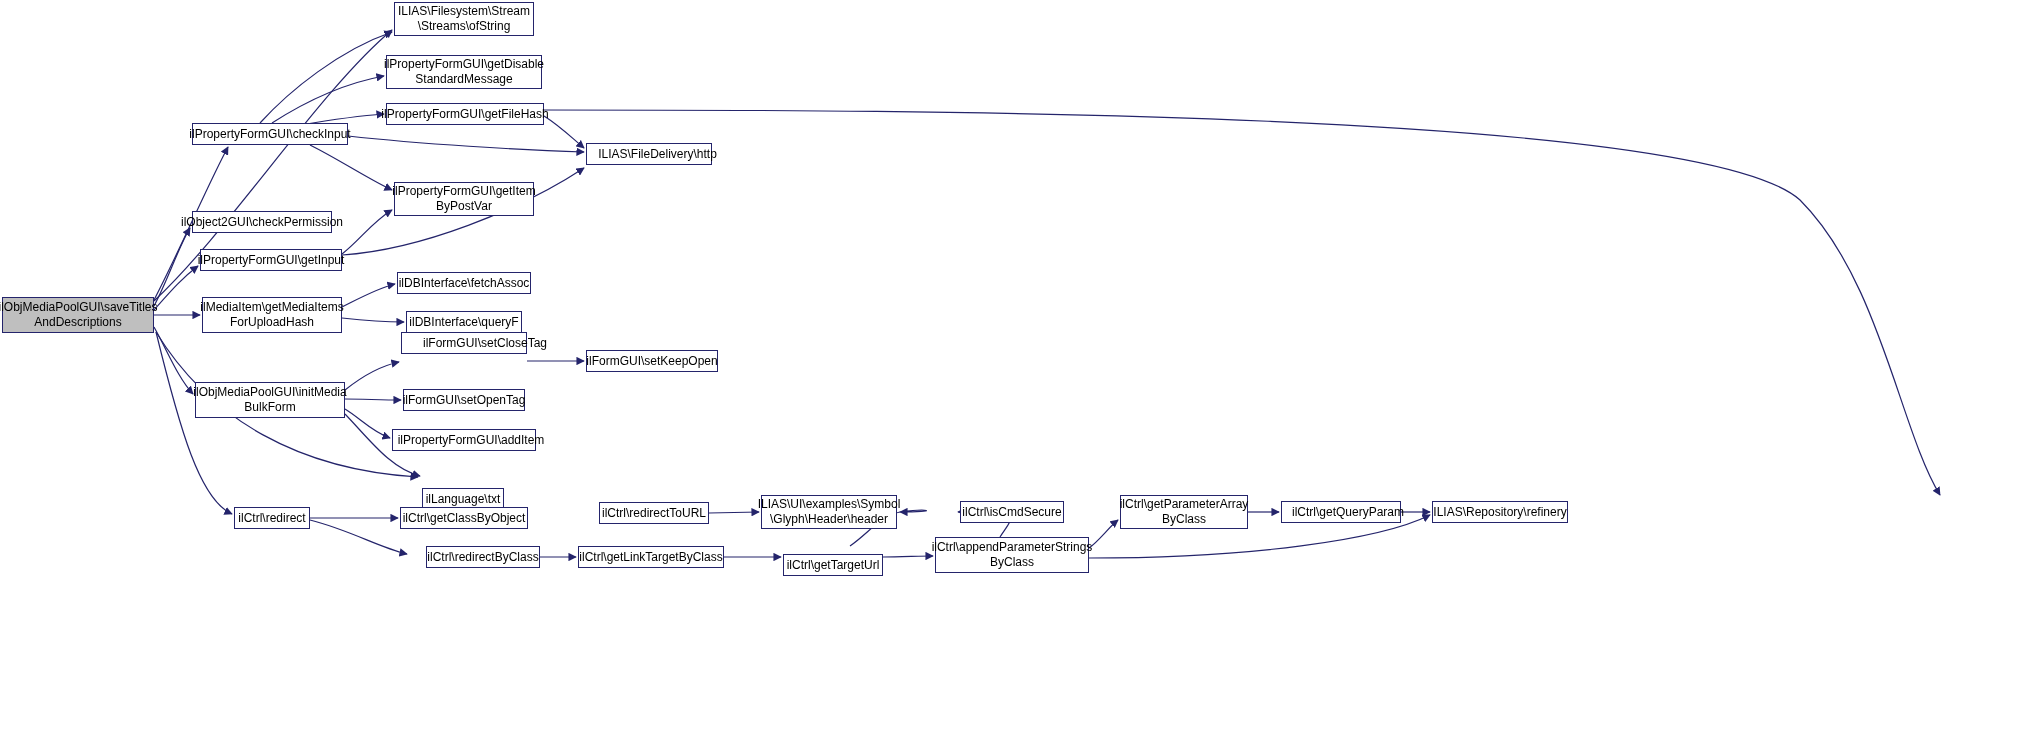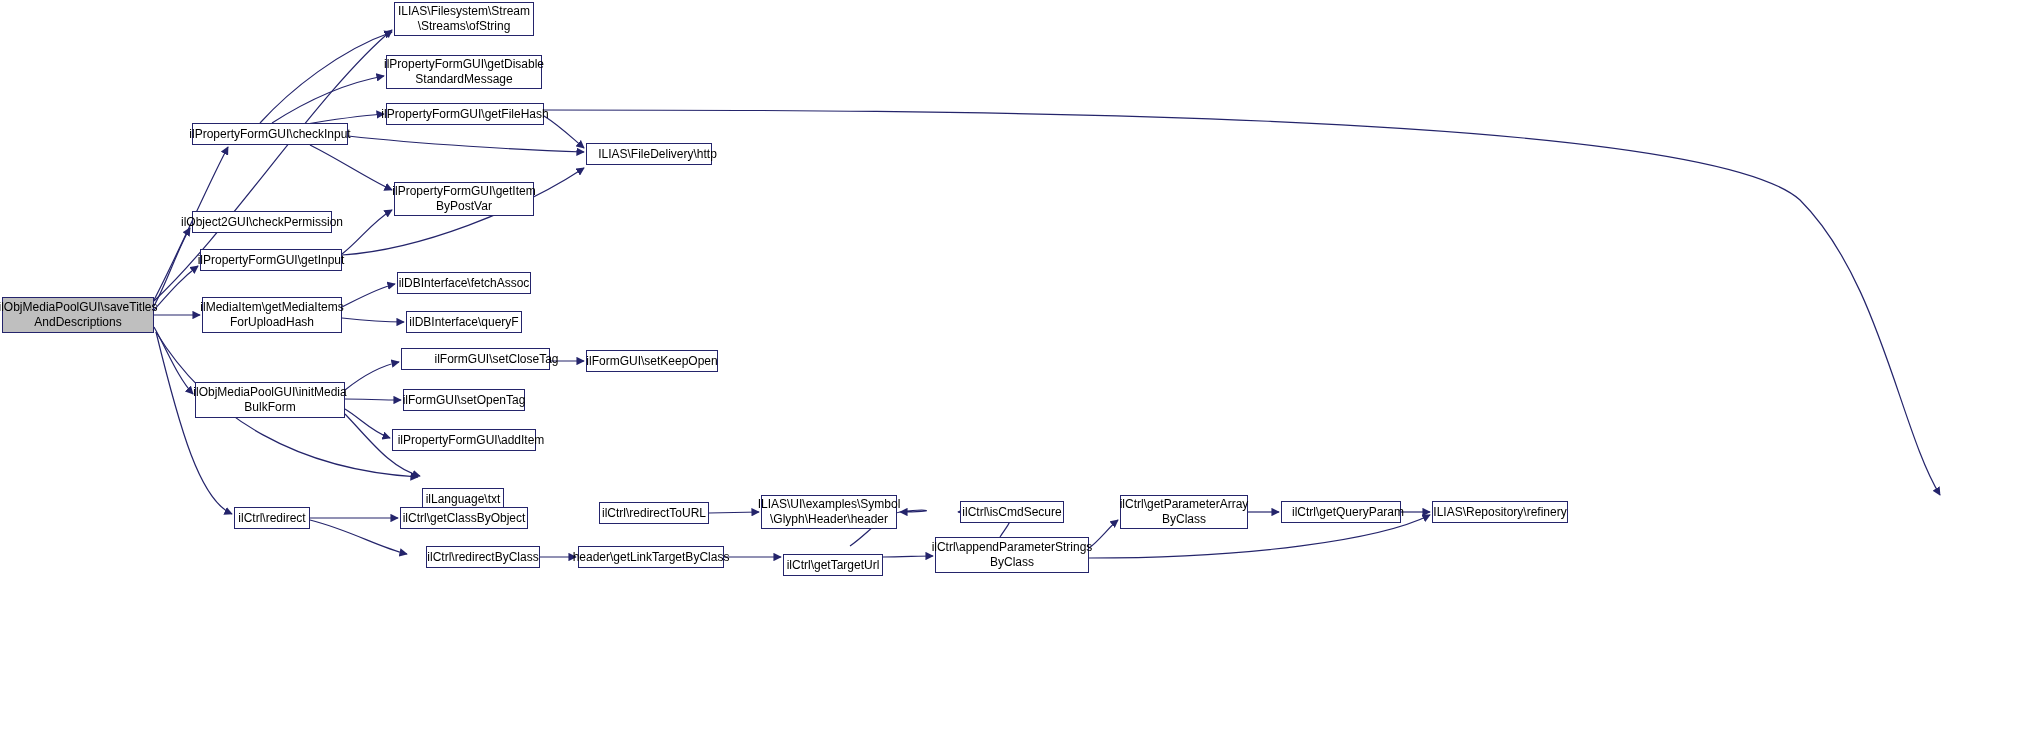--- a/index.html
+++ b/index.html
@@ -102,36 +102,36 @@
       <div class="node" style="left: 192px; top: 123px; width: 156px; height: 22px;">ilPropertyFormGUI\checkInput</div>
       <div class="node" style="left: 586px; top: 143px; width: 126px; height: 22px; padding-left: 19px;">ILIAS\FileDelivery\http</div>
       <div class="node" style="left: 394px; top: 182px; width: 140px; height: 34px;">ilPropertyFormGUI\getItem
 ByPostVar</div>
       <div class="node" style="left: 192px; top: 211px; width: 140px; height: 22px;">ilObject2GUI\checkPermission</div>
       <div class="node" style="left: 200px; top: 249px; width: 142px; height: 22px;">ilPropertyFormGUI\getInput</div>
       <div class="node" style="left: 397px; top: 272px; width: 134px; height: 22px;">ilDBInterface\fetchAssoc</div>
       <div class="node" style="left: 202px; top: 297px; width: 140px; height: 36px;">ilMediaItem\getMediaItems
 ForUploadHash</div>
       <div class="node" style="left: 406px; top: 311px; width: 116px; height: 22px;">ilDBInterface\queryF</div>
-      <div class="node" style="left: 401px; top: 348px; width: 149px; height: 22px; padding-left: 44px;">ilFormGUI\setCloseTag</div>
+      <div class="node" style="left: 401px; top: 332px; width: 126px; height: 22px; padding-left: 44px;">ilFormGUI\setCloseTag</div>
       <div class="node" style="left: 586px; top: 350px; width: 132px; height: 22px;">ilFormGUI\setKeepOpen</div>
       <div class="node" style="left: 195px; top: 382px; width: 150px; height: 36px;">ilObjMediaPoolGUI\initMedia
 BulkForm</div>
       <div class="node" style="left: 403px; top: 389px; width: 122px; height: 22px;">ilFormGUI\setOpenTag</div>
       <div class="node" style="left: 392px; top: 429px; width: 144px; height: 22px; padding-left: 16px;">ilPropertyFormGUI\addItem</div>
       <div class="node" style="left: 422px; top: 468px; width: 82px; height: 22px; margin-top: 20px;">ilLanguage\txt</div>
       <div class="node" style="left: 234px; top: 507px; width: 76px; height: 22px;">ilCtrl\redirect</div>
       <div class="node" style="left: 400px; top: 507px; width: 128px; height: 22px;">ilCtrl\getClassByObject</div>
       <div class="node" style="left: 599px; top: 502px; width: 110px; height: 22px;">ilCtrl\redirectToURL</div>
       <div class="node" style="left: 761px; top: 495px; width: 136px; height: 34px;">ILIAS\UI\examples\Symbol
 \Glyph\Header\header</div>
       <div class="node" style="left: 960px; top: 501px; width: 104px; height: 22px;">ilCtrl\isCmdSecure</div>
       <div class="node" style="left: 1120px; top: 495px; width: 128px; height: 34px;">ilCtrl\getParameterArray
 ByClass</div>
       <div class="node" style="left: 1281px; top: 501px; width: 120px; height: 22px; padding-left: 16px;">ilCtrl\getQueryParam</div>
       <div class="node" style="left: 1432px; top: 501px; width: 136px; height: 22px;">ILIAS\Repository\refinery</div>
       <div class="node" style="left: 409px; top: 546px; width: 114px; height: 22px; margin-left: 17px;">ilCtrl\redirectByClass</div>
-      <div class="node" style="left: 578px; top: 546px; width: 146px; height: 22px;">header\getLinkTargetByClass</div>
+      <div class="node" style="left: 578px; top: 546px; width: 146px; height: 22px;">ilCtrl\getLinkTargetByClass</div>
       <div class="node" style="left: 783px; top: 546px; width: 100px; height: 22px; margin-top: 8px;">ilCtrl\getTargetUrl</div>
       <div class="node" style="left: 935px; top: 537px; width: 154px; height: 36px;">ilCtrl\appendParameterStrings
 ByClass</div>
     </div>
 </div>
 
 </body></html>

